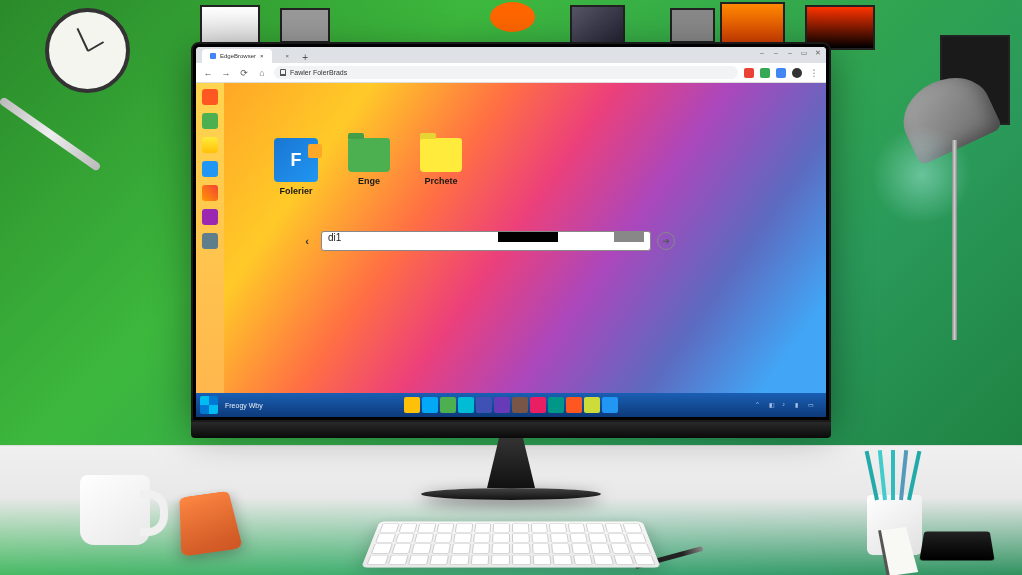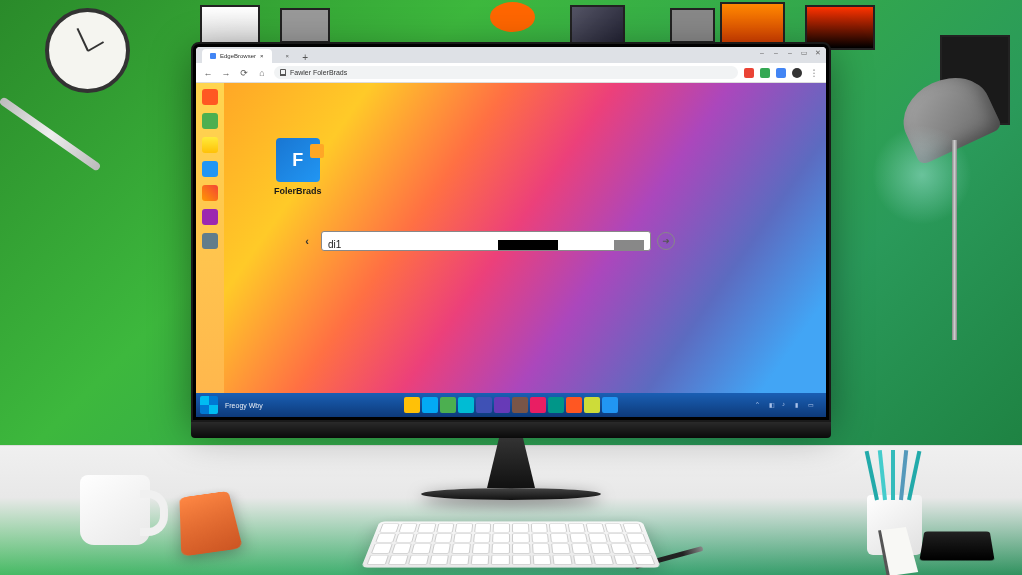--- a/index.html
+++ b/index.html
@@ -497,21 +497,21 @@
       font-size: 11px;
       font-weight: bold;
     }
     .path-bar {
       width: 330px;
       height: 20px;
       background: #fff;
       border: 1px solid #888;
       border-radius: 3px;
       display: flex;
-      align-items: flex-end;
+      align-items: flex-start;
       padding: 0 6px;
       gap: 8px;
     }
     .path-text {
       font-size: 10px;
       color: #222;
       font-weight: 500;
     }
     .progress-seg {
       height: 10px;
@@ -728,24 +728,32 @@
         </div>
 
         <div class="wallpaper">
           <div class="folders-row">
 
             <div class="folder-item">
               <div class="filezilla-icon">
                 <span>F</span>
                 <span class="fz-arrow"></span>
               </div>
-              <span class="folder-label">FolerBrads</span>
+              <span class="folder-label">Folerier</span>
             </div>
 
-
+            <div class="folder-item">
+              <div class="folder-icon f-green"></div>
+              <span class="folder-label">Enge</span>
+            </div>
+
+            <div class="folder-item">
+              <div class="folder-icon f-yellow"></div>
+              <span class="folder-label">Prchete</span>
+            </div>
 
           </div>
 
           <div class="path-bar-wrap">
             <div class="path-back">‹</div>
             <div class="path-bar">
               <span class="path-text">di1</span>
               <div class="progress-seg seg-fill"></div>
               <div class="progress-seg seg-black"></div>
               <div class="progress-seg seg-gap"></div>

